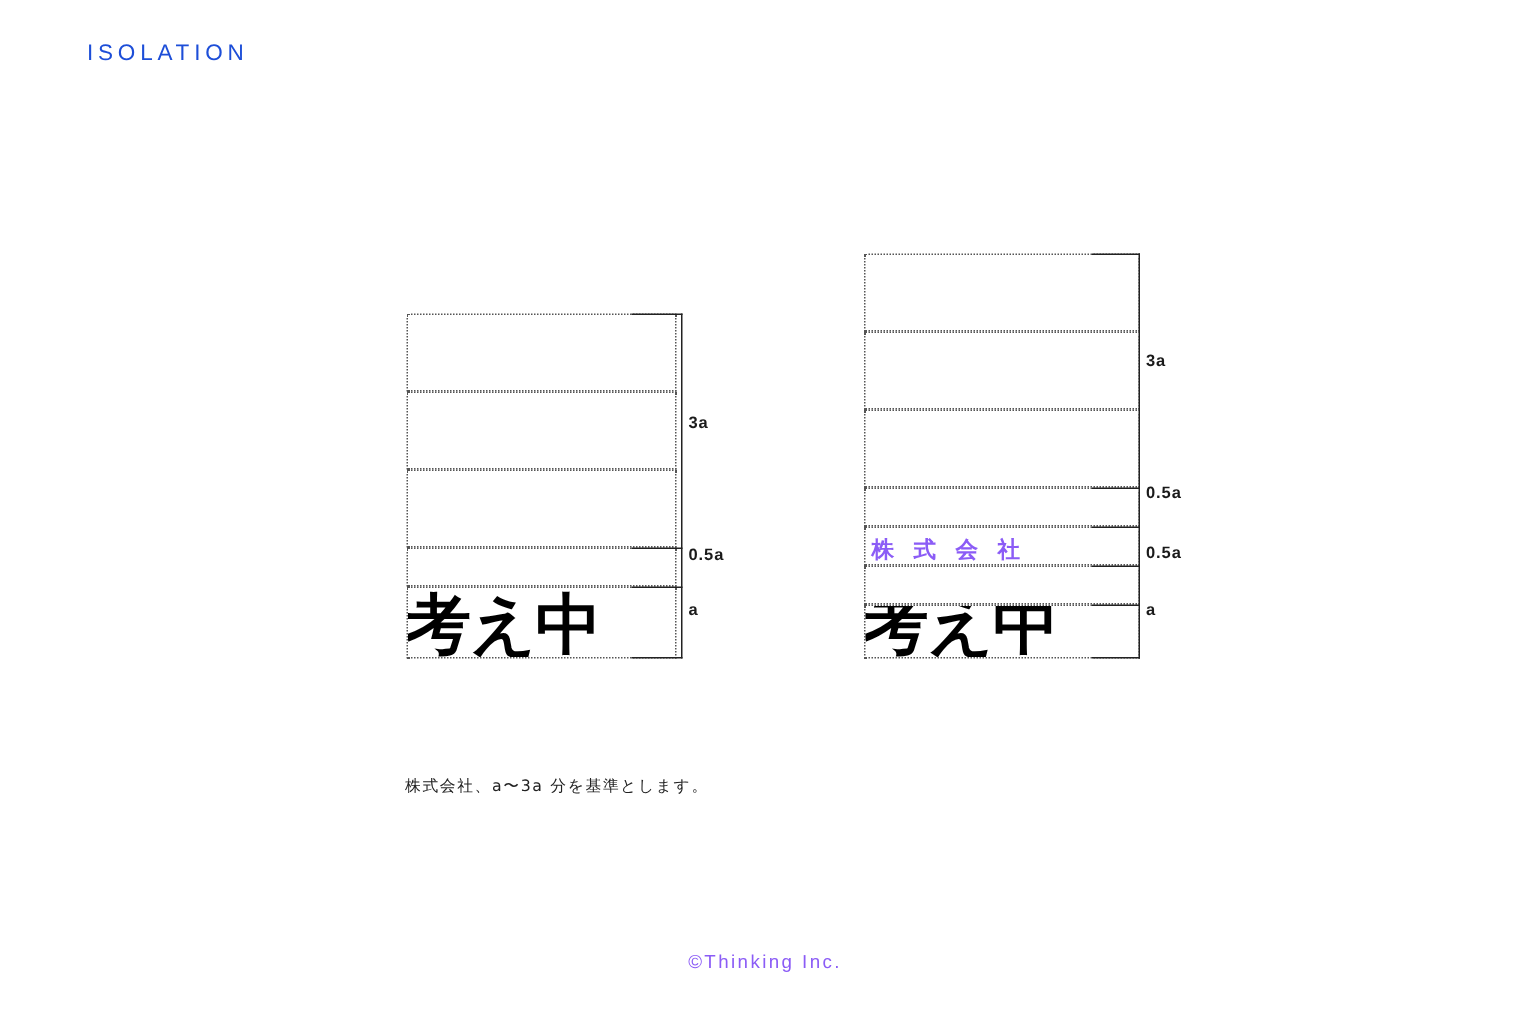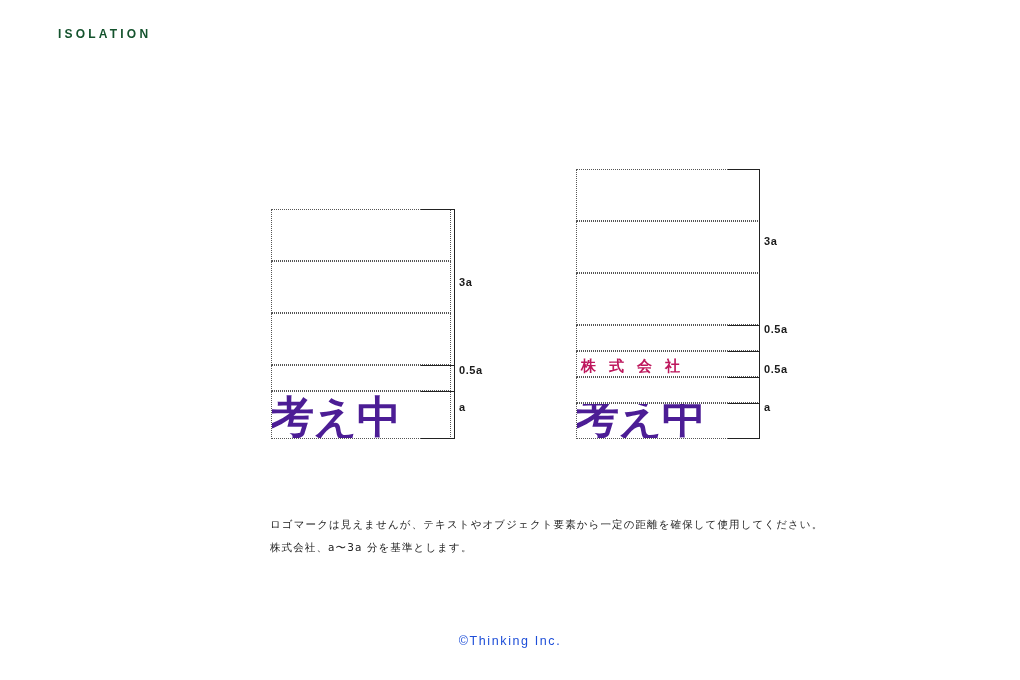--- a/index.html
+++ b/index.html
@@ -14,24 +14,24 @@
     font-family: "Liberation Sans", sans-serif;
     color: #1a1a1a;
     overflow: hidden;
   }
 
   
   .page-title {
     position: absolute;
     left: 58px;
     top: 27px;
-    font-size: 12px;
+    font-size: 15px;
     letter-spacing: 3.2px;
-    color: #14532d;
-    font-weight: 700;
+    color: #1d4ed8;
+    font-weight: 400;
   }
 
   
   .diagram {
     position: absolute;
   }
 
   .box {
     position: absolute;
     box-sizing: border-box;
@@ -61,32 +61,32 @@
     position: absolute;
     box-sizing: border-box;
     border: 1px dotted #555;
     overflow: hidden;
   }
 
   .logo-text {
     position: absolute;
     font-family: "DejaVu Sans", sans-serif;
     font-weight: 700;
-    color: #4c1d95;
+    color: #000000;
     line-height: 1;
     white-space: nowrap;
   }
 
   .company-text {
     position: absolute;
     font-family: "DejaVu Sans", sans-serif;
     font-weight: 700;
     font-size: 15px;
     letter-spacing: 13px;
-    color: #be185d;
+    color: #8b5cf6;
     white-space: nowrap;
   }
 
   
   .caption {
     position: absolute;
     left: 270px;
     top: 513px;
     width: 560px;
     font-family: "DejaVu Sans", sans-serif;
@@ -98,21 +98,21 @@
 
   
   .footer {
     position: absolute;
     left: 0;
     right: 0;
     top: 634px;
     text-align: center;
     font-size: 12.5px;
     letter-spacing: 1.6px;
-    color: #1d4ed8;
+    color: #8b5cf6;
   }
 </style>
 </head>
 <body>
 
 <div class="page-title">ISOLATION</div>
 
 <div class="diagram" style="left:271px; top:209px; width:200px; height:230px;">
 
   <div class="box" style="left:0; top:0; width:180px; height:52px;"></div>
@@ -164,17 +164,16 @@
   <div class="tick" style="left:152px; top:234px; width:32px;"></div>
   <div class="tick" style="left:152px; top:269px; width:32px;"></div>
 
   <div class="dim-label" style="left:188px; top:66px;">3a</div>
   <div class="dim-label" style="left:188px; top:154px;">0.5a</div>
   <div class="dim-label" style="left:188px; top:194px;">0.5a</div>
   <div class="dim-label" style="left:188px; top:232px;">a</div>
 </div>
 
 <div class="caption">
-  <div>ロゴマークは見えませんが、テキストやオブジェクト要素から一定の距離を確保して使用してください。</div>
   <div>株式会社、a〜3a 分を基準とします。</div>
 </div>
 
 <div class="footer">©Thinking Inc.</div>
 
 </body></html>

